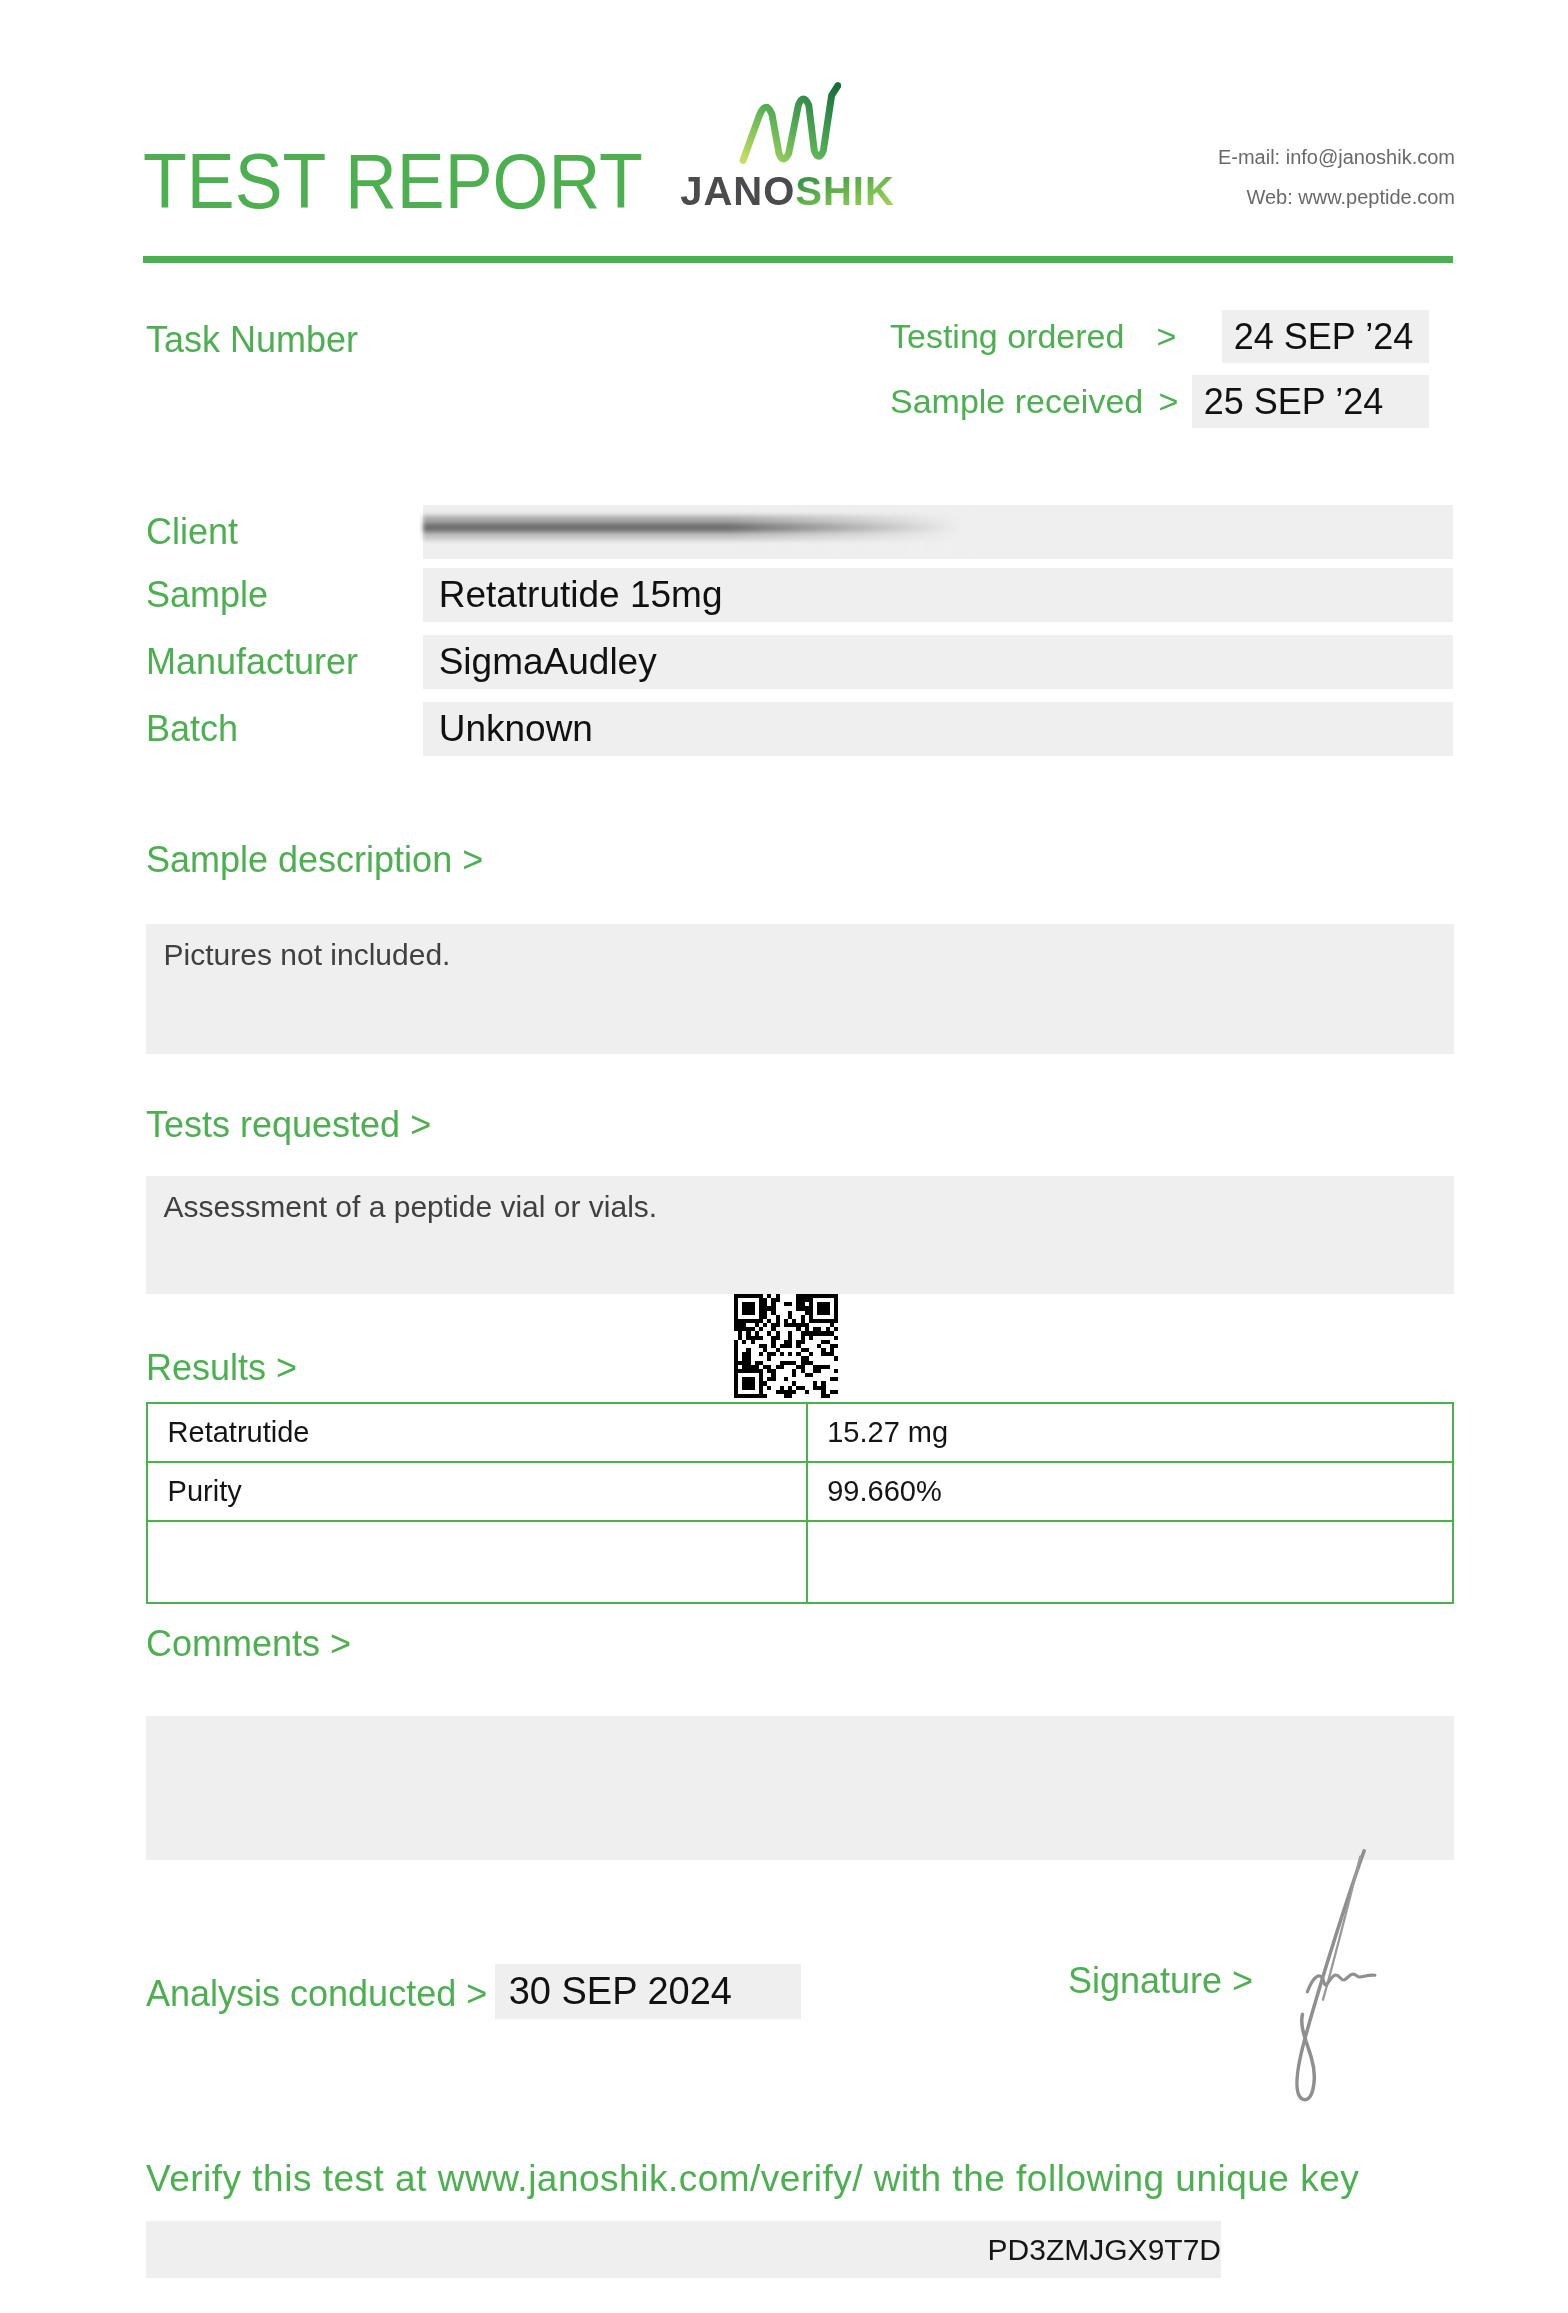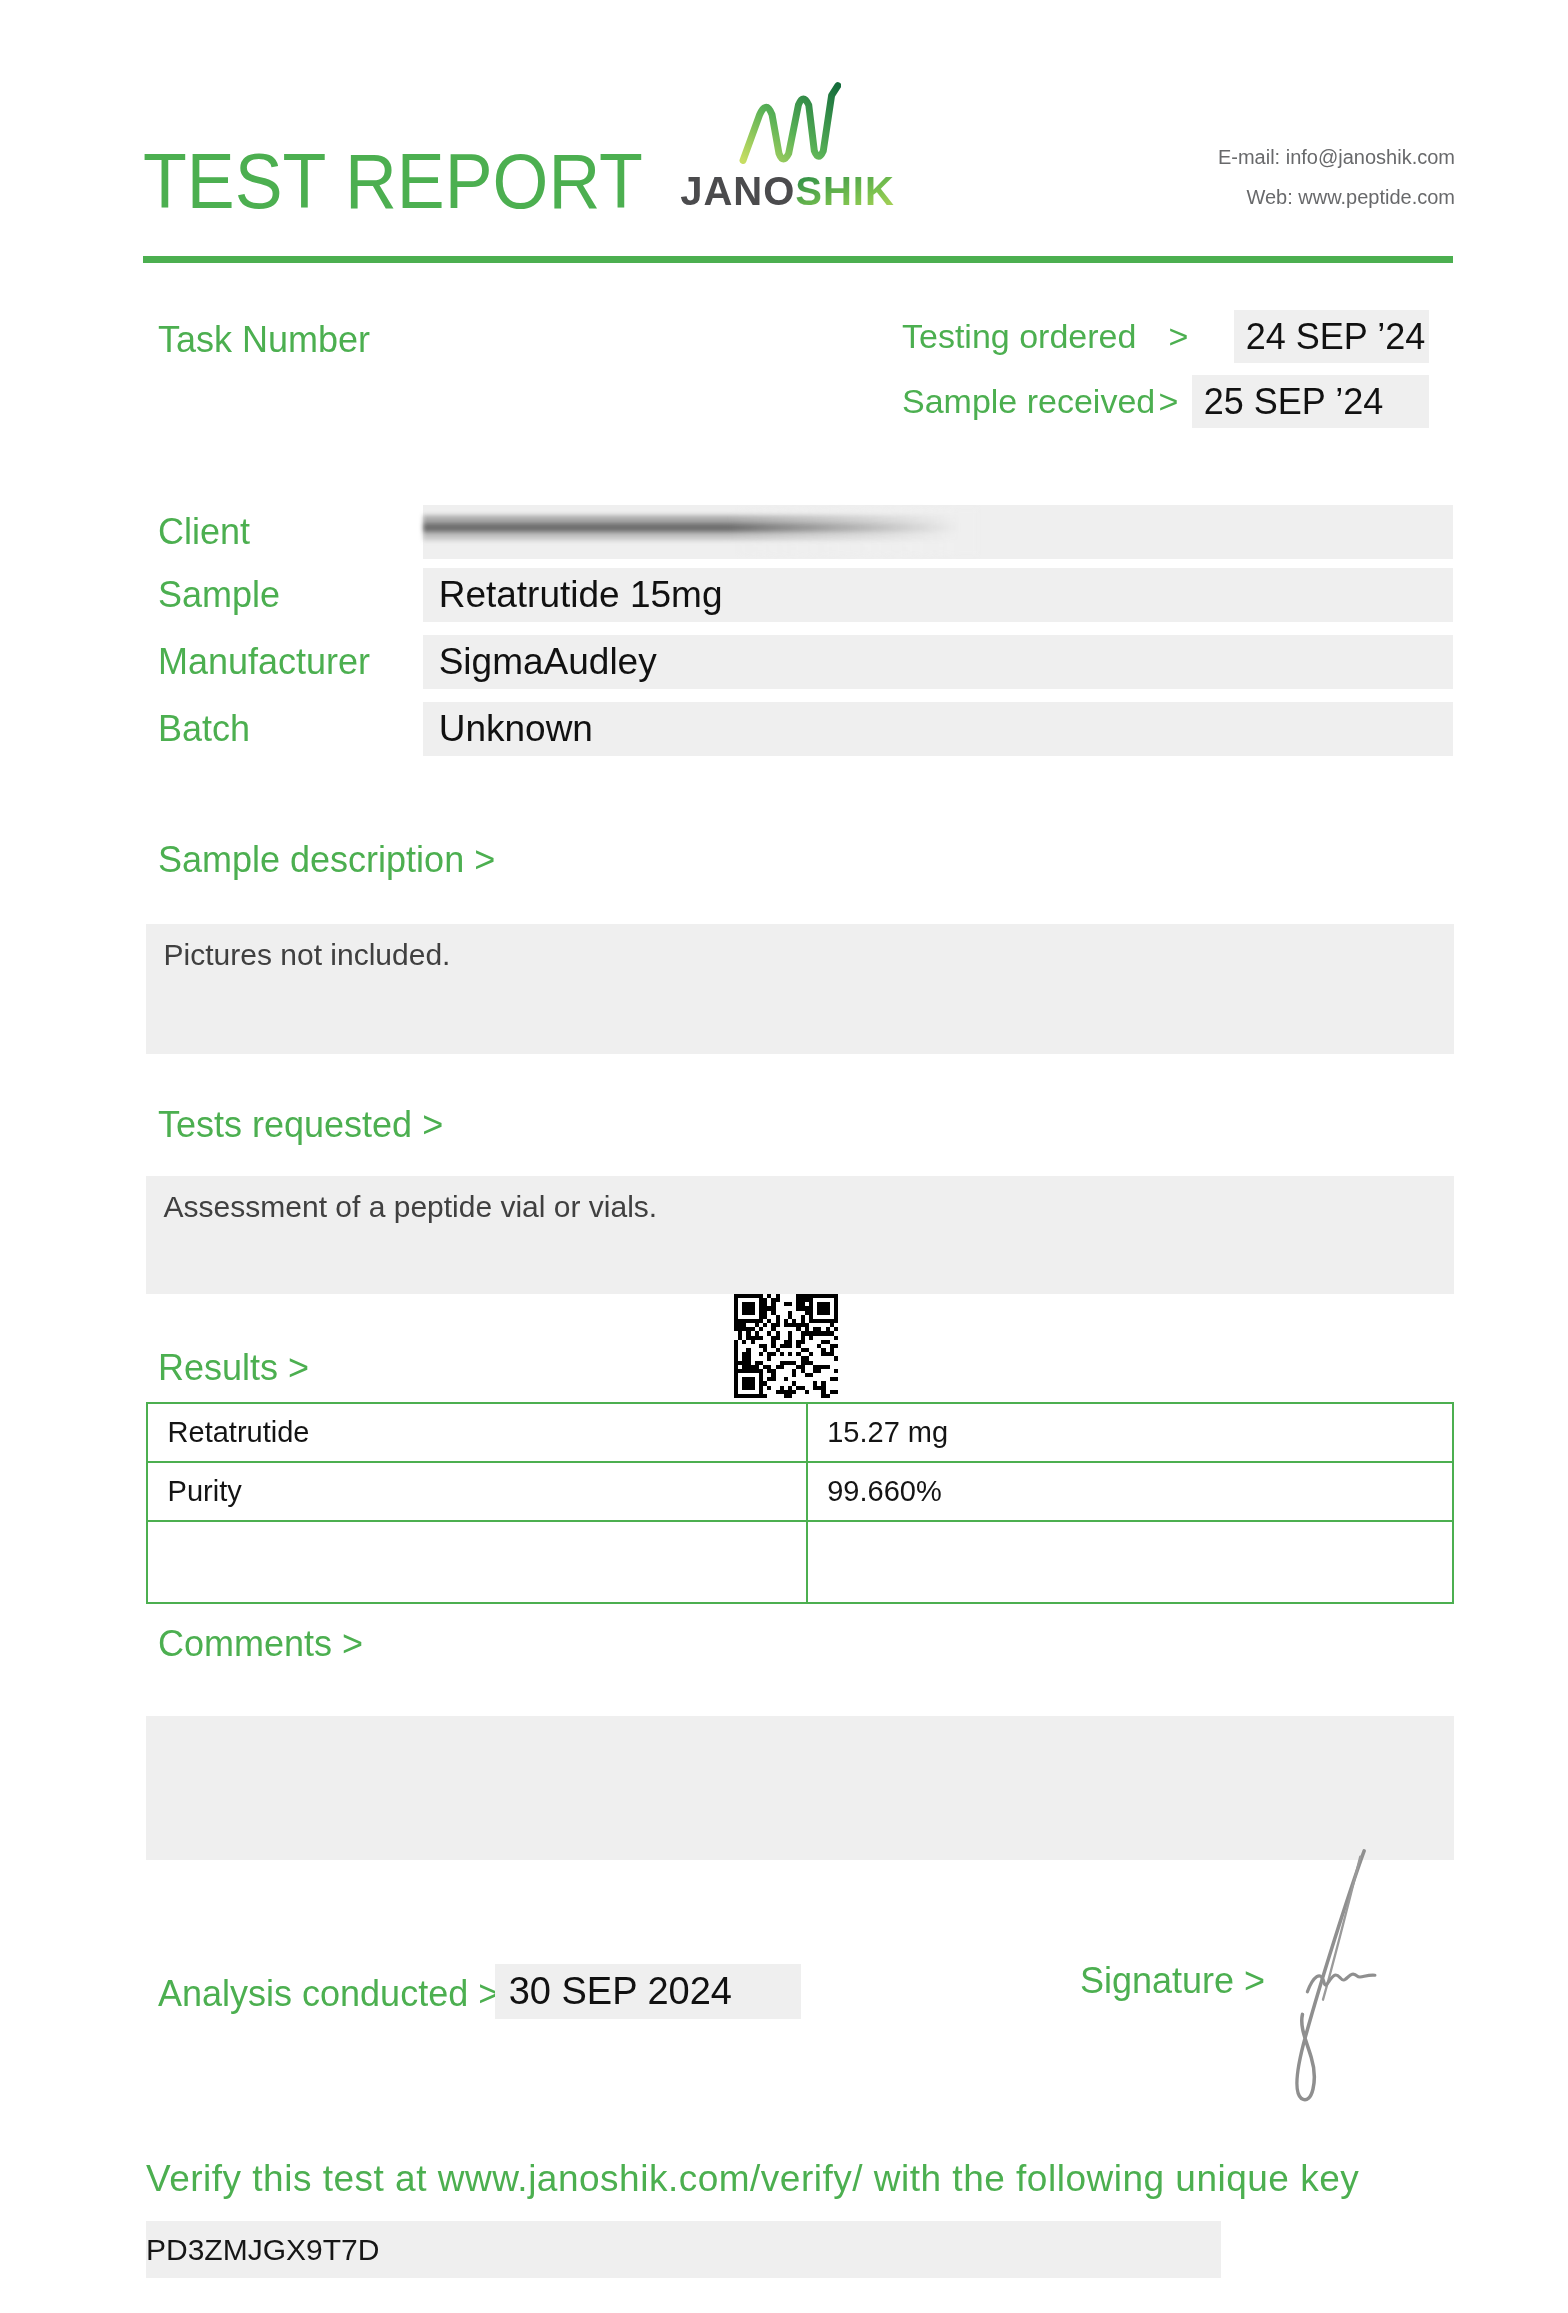--- a/index.html
+++ b/index.html
@@ -26,21 +26,21 @@
       -webkit-background-clip:text;-webkit-text-fill-color:transparent;
     }
   }
   .contact{
     position:absolute;right:113px;top:137px;text-align:right;
     font-size:20px;line-height:40px;color:#68696b;
   }
   .rule{position:absolute;left:143px;top:256px;width:1310px;height:6.9px;background:#4caf50;}
 
   
-  .label{font-size:36px;color:#4caf50;white-space:nowrap;margin-left:12px;}
+  .label{font-size:36px;color:#4caf50;white-space:nowrap;}
   .valuebox{background:#efefef;color:#111;}
   
   .task-label{position:absolute;left:146px;top:319px;}
   .task-box{
     position:absolute;left:423px;top:310px;width:377px;height:53px;
     font-size:37px;line-height:53px;padding-left:15.7px;box-sizing:border-box;
   }
   .date-row{position:absolute;left:890px;width:539px;height:53px;display:flex;align-items:center;}
   .date-row .label{font-size:34px;flex:1;}
   .date-row .arrow{font-size:34px;color:#4caf50;margin-right:13.7px;}
@@ -91,21 +91,21 @@
     font-size:38px;line-height:55px;padding-left:13.7px;box-sizing:border-box;white-space:nowrap;
   }
   .signature-label{position:absolute;left:1068px;top:1960px;}
   .signature{position:absolute;left:1262px;top:1843px;width:123px;height:284px;}
   .verify-heading{
     position:absolute;left:146px;top:2158px;width:1308px;
     font-size:37px;color:#4caf50;white-space:nowrap;letter-spacing:0.5px;
   }
   .key-box{
     position:absolute;left:146px;top:2221px;width:1075px;height:57px;
-    background:#efefef;text-align:left;font-size:30px;line-height:57px;color:#161616;
+    background:#efefef;text-align:right;font-size:30px;line-height:57px;color:#161616;
   }
 </style>
 </head>
 <body>
 
 <div class="page">
 
   <div class="title">TEST REPORT</div>
 
   <svg class="logo-icon" viewBox="0 0 150 130" fill="none">

